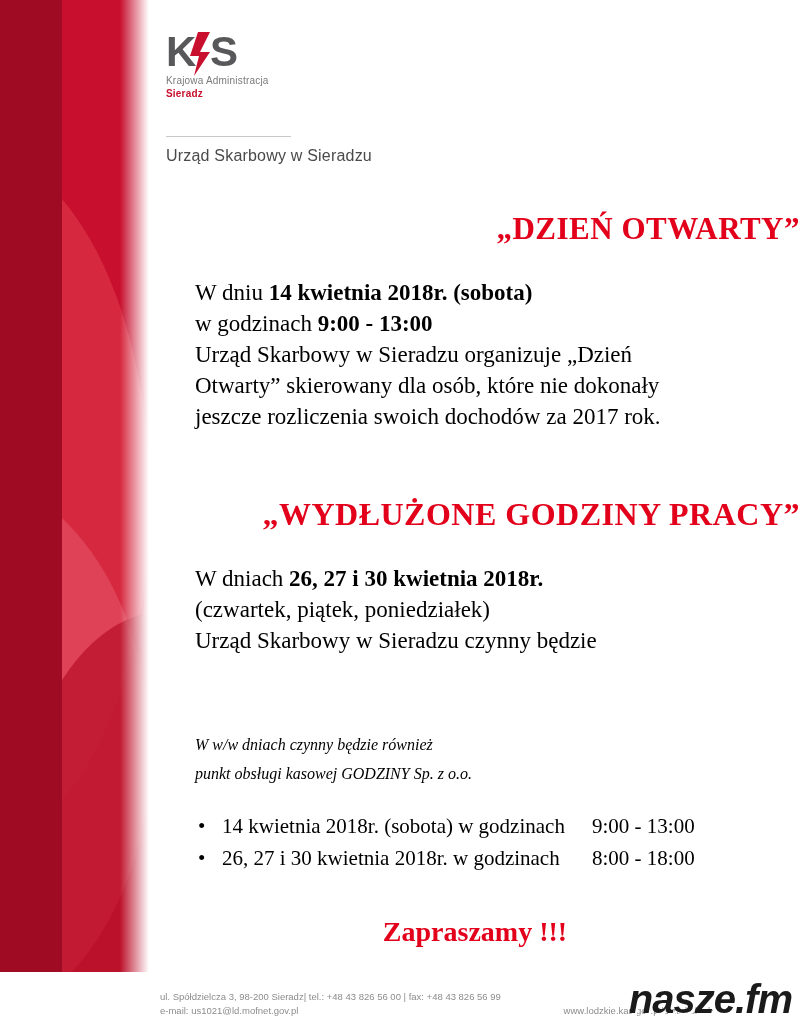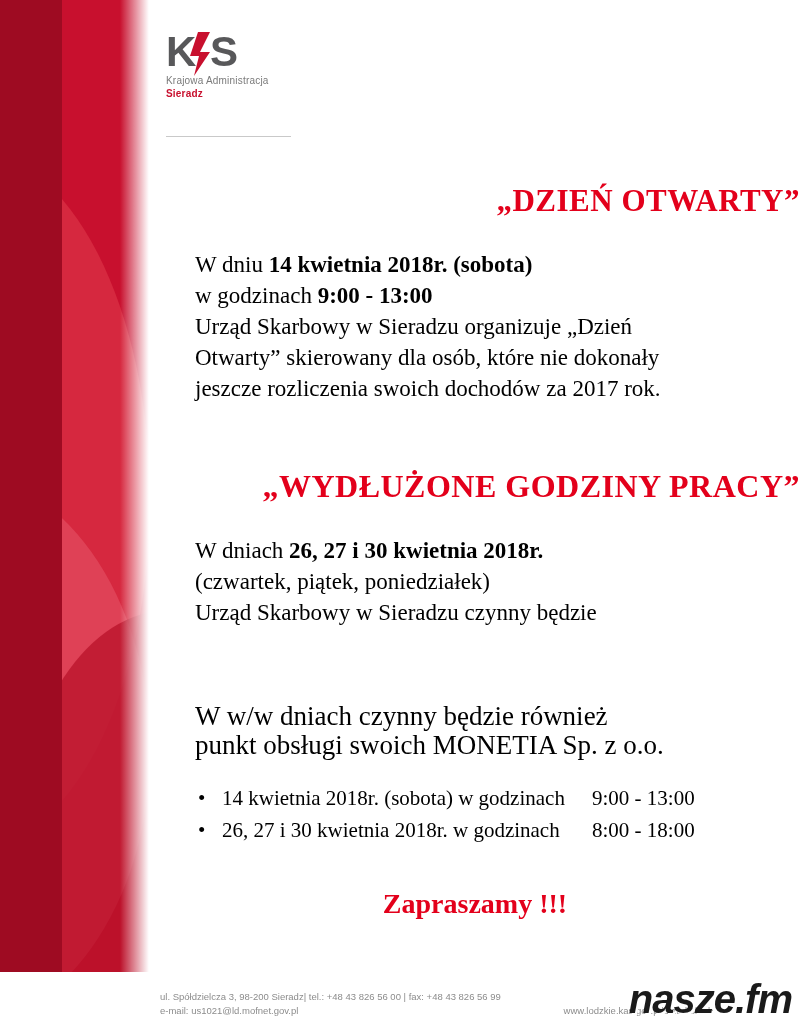--- a/index.html
+++ b/index.html
@@ -148,21 +148,21 @@
     text-align: left;
     font-size: 23px;
     line-height: 31px;
     color: #000000;
     margin: 0 auto;
   }
   .para b { font-weight: bold; }
 
   .block-1 { margin-top: 30px; width: 560px; }
   .block-2 { margin-top: 30px; width: 560px; }
-  .block-3 { margin-top: 40px; width: 560px; font-size: 27px; line-height: 29px; }
+  .block-3 { margin-top: 40px; width: 560px; font-size: 16px; line-height: 29px; font-style: italic; }
 
   .spacer-lg { height: 64px; }
   .spacer-md { height: 34px; }
 
   .hours-list {
     margin: 22px 0 0 44px;
     padding: 0;
     list-style: none;
     font-size: 21px;
     line-height: 32px;
@@ -243,20 +243,21 @@
         <text x="0" y="40" font-family="Liberation Sans, sans-serif" font-size="42" font-weight="bold" fill="#58585a">K</text>
         <text x="44" y="40" font-family="Liberation Sans, sans-serif" font-size="42" font-weight="bold" fill="#58585a">S</text>
         <path d="M32 6 L44 6 L34 26 L44 26 L28 50 L33 30 L24 30 Z" fill="#c8102e"></path>
       </svg>
       <div class="logo-text">
         <div>Krajowa Administracja</div>
         <div class="bold">Sieradz</div>
       </div>
     </div>
     <div class="header-rule"></div>
+    <div class="office-name">Urząd Skarbowy w Sieradzu</div>
   </div>
 
   <div class="title-red title-1">„DZIEŃ OTWARTY”</div>
 
   <div class="para block-1">
     <div>
       <span>W dniu </span><b>14 kwietnia 2018r. (sobota)</b>
     </div>
     <div>
       <span>w godzinach </span><b>9:00 - 13:00</b>
@@ -275,21 +276,21 @@
       <span>W dniach </span><b>26, 27 i 30 kwietnia 2018r.</b>
     </div>
     <div>(czwartek, piątek, poniedziałek)</div>
     <div>Urząd Skarbowy w Sieradzu czynny będzie</div>
   </div>
 
   <div class="spacer-md"></div>
 
   <div class="para block-3">
     <div>W w/w dniach czynny będzie również</div>
-    <div>punkt obsługi swoich MONETIA Sp. z o.o.</div>
+    <div>punkt obsługi kasowej GODZINY Sp. z o.o.</div>
   </div>
 
   <ul class="hours-list">
     <li>
       <span class="bullet">•</span>
       <span class="li-label">14 kwietnia 2018r. (sobota) w godzinach</span>
       <span class="li-time">9:00 - 13:00</span>
     </li>
     <li>
       <span class="bullet">•</span>

